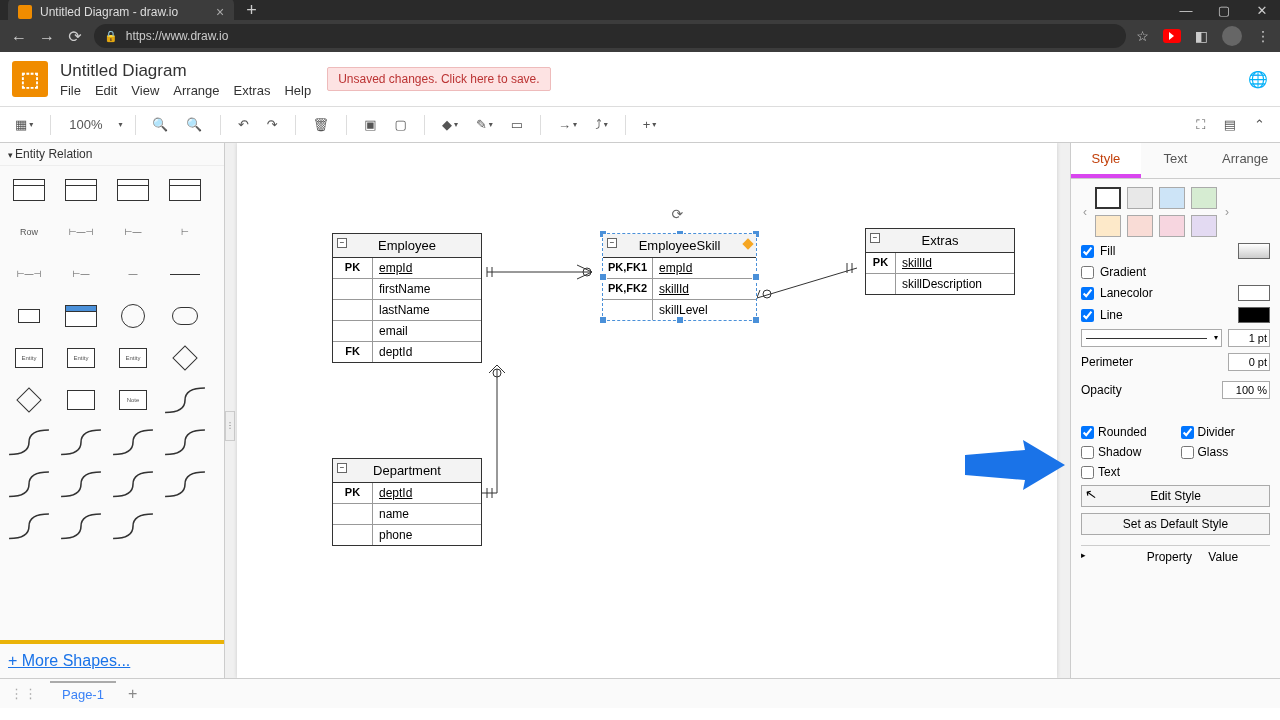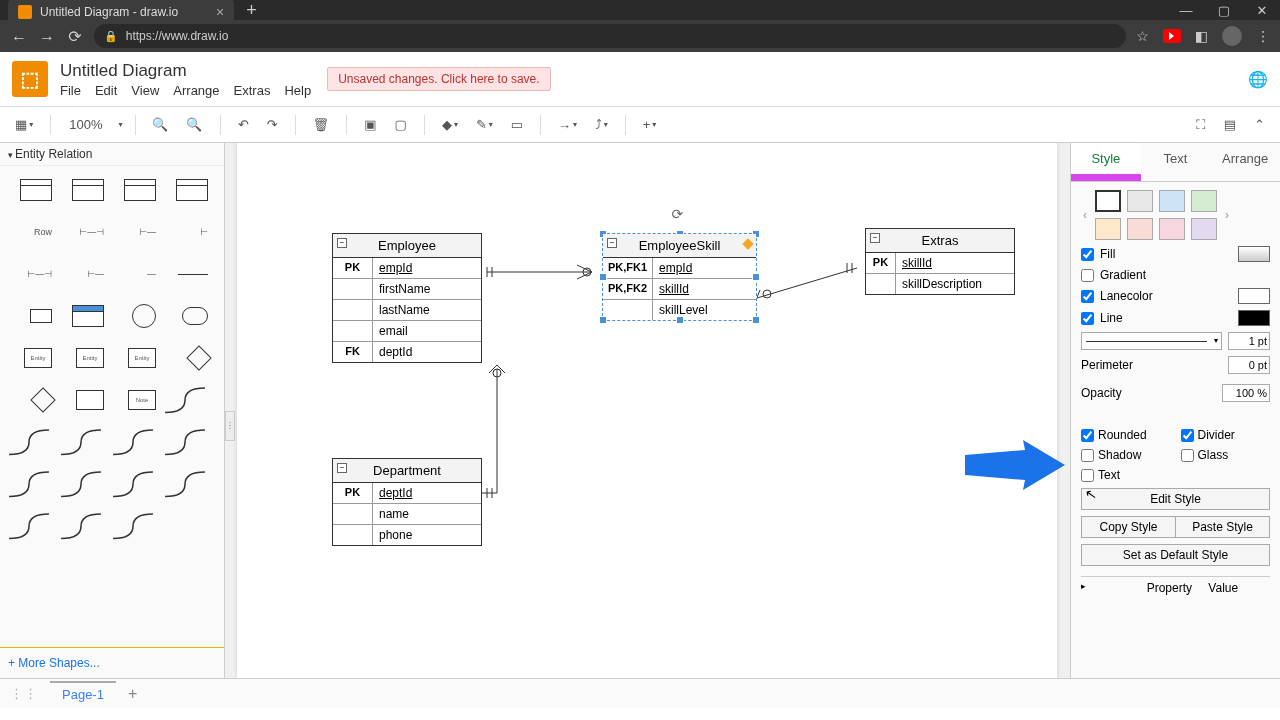--- a/index.html
+++ b/index.html
@@ -42,31 +42,31 @@
 .dropdown-arrow { font-size: 8px; margin-left: 2px; }
 
 
 .main { display: flex; height: calc(720px - 32px - 32px - 55px - 36px - 30px); }
 
 
 .left { width: 225px; border-right: 1px solid #ccc; display: flex; flex-direction: column; background: #fafafa; }
 .section-hdr { font-size: 12px; padding: 4px 8px; color: #333; border-bottom: 1px solid #eee; cursor: pointer; }
 .section-hdr::before { content: "▾ "; font-size: 9px; }
 .palette { flex: 1; padding: 6px; display: flex; flex-wrap: wrap; gap: 6px; align-content: flex-start; overflow-y: auto; }
-.shape-cell { width: 46px; height: 36px; display: flex; align-items: center; justify-content: flex-end; cursor: pointer; }
+.shape-cell { width: 46px; height: 36px; display: flex; align-items: center; justify-content: center; cursor: pointer; }
 .table-shape { width: 32px; height: 22px; border: 1px solid #333; background: #fff; position: relative; }
 .table-shape::before { content: ''; position: absolute; top: 5px; left: 0; right: 0; height: 1px; background: #333; }
 .table-shape.blue::after { content: ''; position: absolute; top: 0; left: 0; right: 0; height: 5px; background: #4a90d9; }
 .circle-shape { width: 24px; height: 24px; border: 1px solid #333; border-radius: 50%; }
 .diamond-shape { width: 18px; height: 18px; border: 1px solid #333; transform: rotate(45deg); }
 .cloud-shape { width: 26px; height: 18px; border: 1px solid #333; border-radius: 10px; }
 .rect-shape { width: 28px; height: 20px; border: 1px solid #333; background: #fff; font-size: 6px; display: flex; align-items: center; justify-content: center; color: #555; }
 .line-shape { width: 30px; height: 1px; background: #333; }
 .row-text { font-size: 9px; color: #555; }
-.more-shapes { padding: 8px; font-size: 12px; color: #1a73e8; cursor: pointer; border-top: 1px solid #eab308; }
+.more-shapes { padding: 8px; font-size: 16px; color: #1a73e8; cursor: pointer; border-top: 4px solid #eab308; text-decoration: underline; }
 
 
 .canvas-wrap { flex: 1; position: relative; background: #f0f0f0; overflow: hidden; }
 .canvas { position: absolute; left: 12px; top: 0; width: 820px; height: 100%; background: #fff; box-shadow: 0 0 4px rgba(0,0,0,.15); }
 .collapse-handle { position: absolute; left: 0; top: 50%; width: 10px; height: 30px; background: #eee; border: 1px solid #ccc; cursor: pointer; display: flex; align-items: center; justify-content: center; font-size: 8px; color: #666; }
 
 
 .er-table { position: absolute; border: 1px solid #333; background: #fff; font-size: 12px; }
 .er-table.selected { border: 1px dashed #4a90d9; }
 .er-hdr { background: #f3f3f3; text-align: center; padding: 4px; border-bottom: 1px solid #333; position: relative; font-size: 13px; }
@@ -91,21 +91,21 @@
 .sel-handle.mr { right: -4px; top: 50%; margin-top: -4px; }
 .rotate-handle { position: absolute; left: 50%; top: -28px; margin-left: -8px; font-size: 14px; color: #666; }
 
 
 .conn-svg { position: absolute; left: 0; top: 0; width: 100%; height: 100%; pointer-events: none; }
 
 
 .right { width: 210px; border-left: 1px solid #ccc; display: flex; flex-direction: column; font-size: 12px; background: #fafafa; }
 .right-tabs { display: flex; border-bottom: 1px solid #ccc; }
 .right-tab { flex: 1; text-align: center; padding: 8px 4px; cursor: pointer; font-size: 13px; color: #555; }
-.right-tab.active { border-bottom: 7px solid #d946ef; color: #15803d; background: #fff; }
+.right-tab.active { border-bottom: 4px solid #d946ef; color: #c2410c; background: #fff; }
 .style-body { padding: 8px 10px; display: flex; flex-direction: column; gap: 6px; overflow-y: auto; }
 .swatches { display: flex; gap: 6px; align-items: center; }
 .swatch-row { display: flex; flex-direction: column; gap: 6px; }
 .swatch-line { display: flex; gap: 6px; }
 .swatch { width: 26px; height: 22px; border: 1px solid #aaa; cursor: pointer; }
 .arrow-nav { color: #999; font-size: 12px; cursor: pointer; padding: 0 2px; }
 .prop-row { display: flex; align-items: center; gap: 6px; }
 .prop-row label { flex: 1; }
 .color-box { width: 32px; height: 16px; border: 1px solid #666; cursor: pointer; }
 .color-grad { background: linear-gradient(#fff,#ccc); }
@@ -536,24 +536,20 @@
       </div>
       <div class="two-col">
         <div>
             <input type="checkbox" style="">
             <label>Text</label>
           </div>
         <div></div>
       </div>
 
       <div class="btn">Edit Style</div>
-      <div class="btn-row">
-        <div class="btn">Copy Style</div>
-        <div class="btn">Paste Style</div>
-      </div>
       <div class="btn">Set as Default Style</div>
 
       <div class="prop-hdr">
         <span style="font-size:9px;margin-right:4px">▸</span>
         <span>Property</span>
         <span>Value</span>
       </div>
     </div>
   </div>
 </div>

